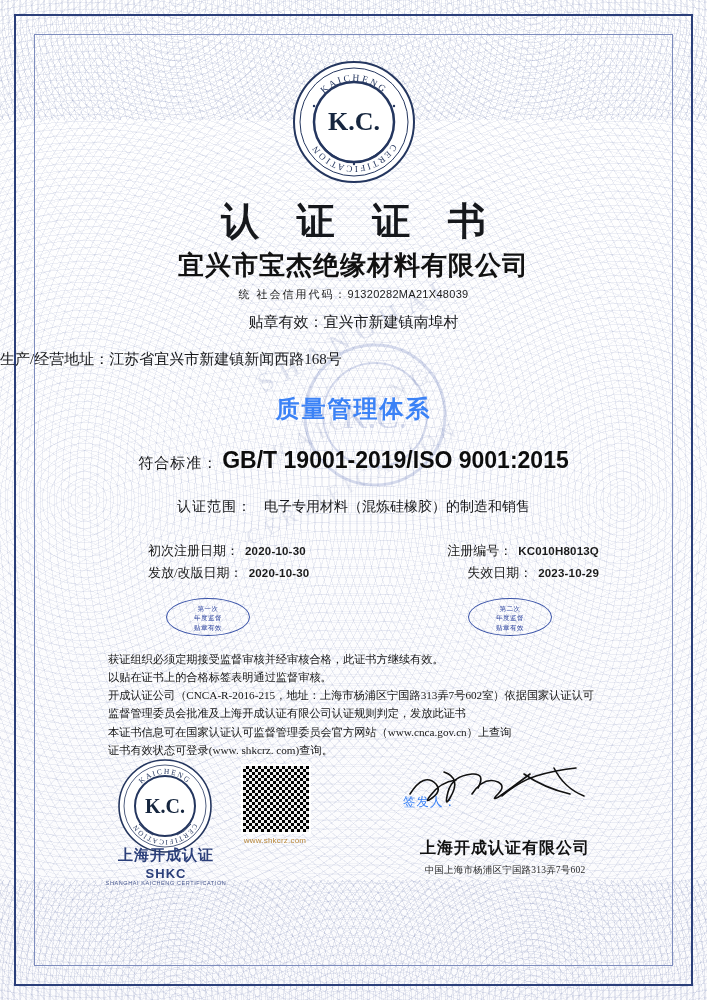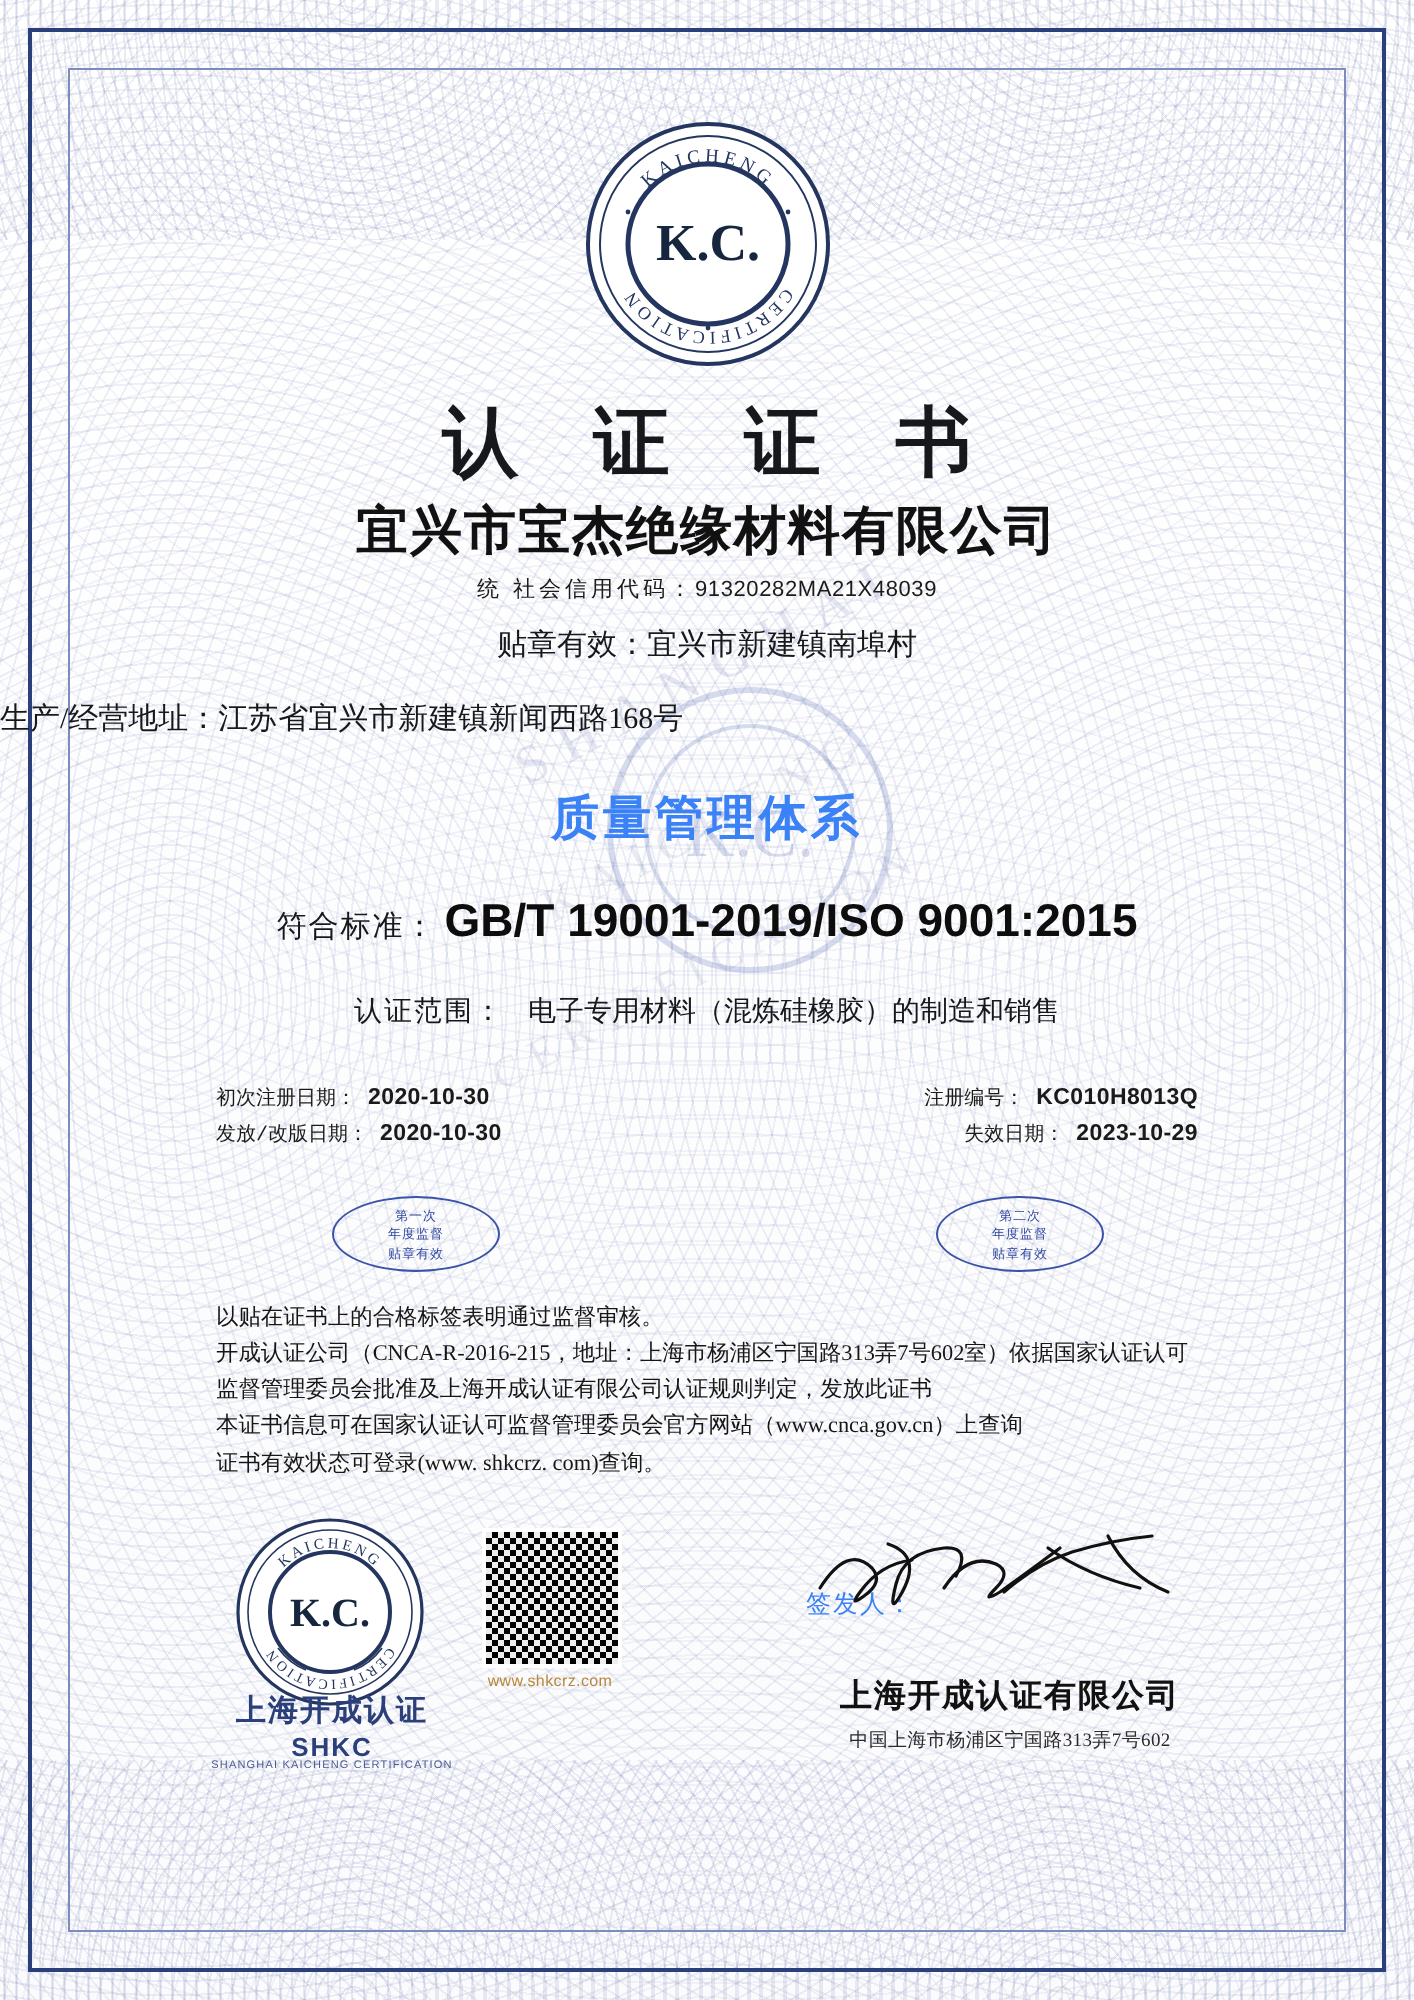--- a/index.html
+++ b/index.html
@@ -200,21 +200,21 @@
     font-size: 11px;
     color: #1a1a1a;
   }
   .dates .drow {
     display: flex;
     justify-content: space-between;
     align-items: baseline;
     margin-bottom: 4px;
   }
   .dates .dcell { display: flex; align-items: baseline; gap: 6px; white-space: nowrap; }
-  .dates .dlabel { font-family: Liberation Mono, monospace; font-size: 10px; }
+  .dates .dlabel { font-family: Liberation Serif, serif; font-size: 13px; margin-left: 40px; }
   .dates .dval {
     font-family: "Liberation Sans", sans-serif;
     font-size: 11.5px;
     font-weight: bold;
     letter-spacing: 0.2px;
   }
 
   
   .stamp {
     position: absolute;
@@ -449,20 +449,21 @@
       <div>年度监督</div>
       <div>贴章有效</div>
     </div>
     <div class="stamp second">
       <div>第二次</div>
       <div>年度监督</div>
       <div>贴章有效</div>
     </div>
 
     <div class="notes">
+      <div>获证组织必须定期接受监督审核并经审核合格，此证书方继续有效。</div>
       <div>以贴在证书上的合格标签表明通过监督审核。</div>
       <div>开成认证公司（CNCA-R-2016-215，地址：上海市杨浦区宁国路313弄7号602室）依据国家认证认可</div>
       <div>监督管理委员会批准及上海开成认证有限公司认证规则判定，发放此证书</div>
       <div>本证书信息可在国家认证认可监督管理委员会官方网站（www.cnca.gov.cn）上查询</div>
       <div>证书有效状态可登录(www. shkcrz. com)查询。</div>
     </div>
 
     <svg class="logo-small" viewBox="0 0 96 96">
       <circle cx="48" cy="48" r="46" fill="#ffffff" stroke="#24365f" stroke-width="1.6"></circle>
       <circle cx="48" cy="48" r="41" fill="none" stroke="#24365f" stroke-width="0.8"></circle>

